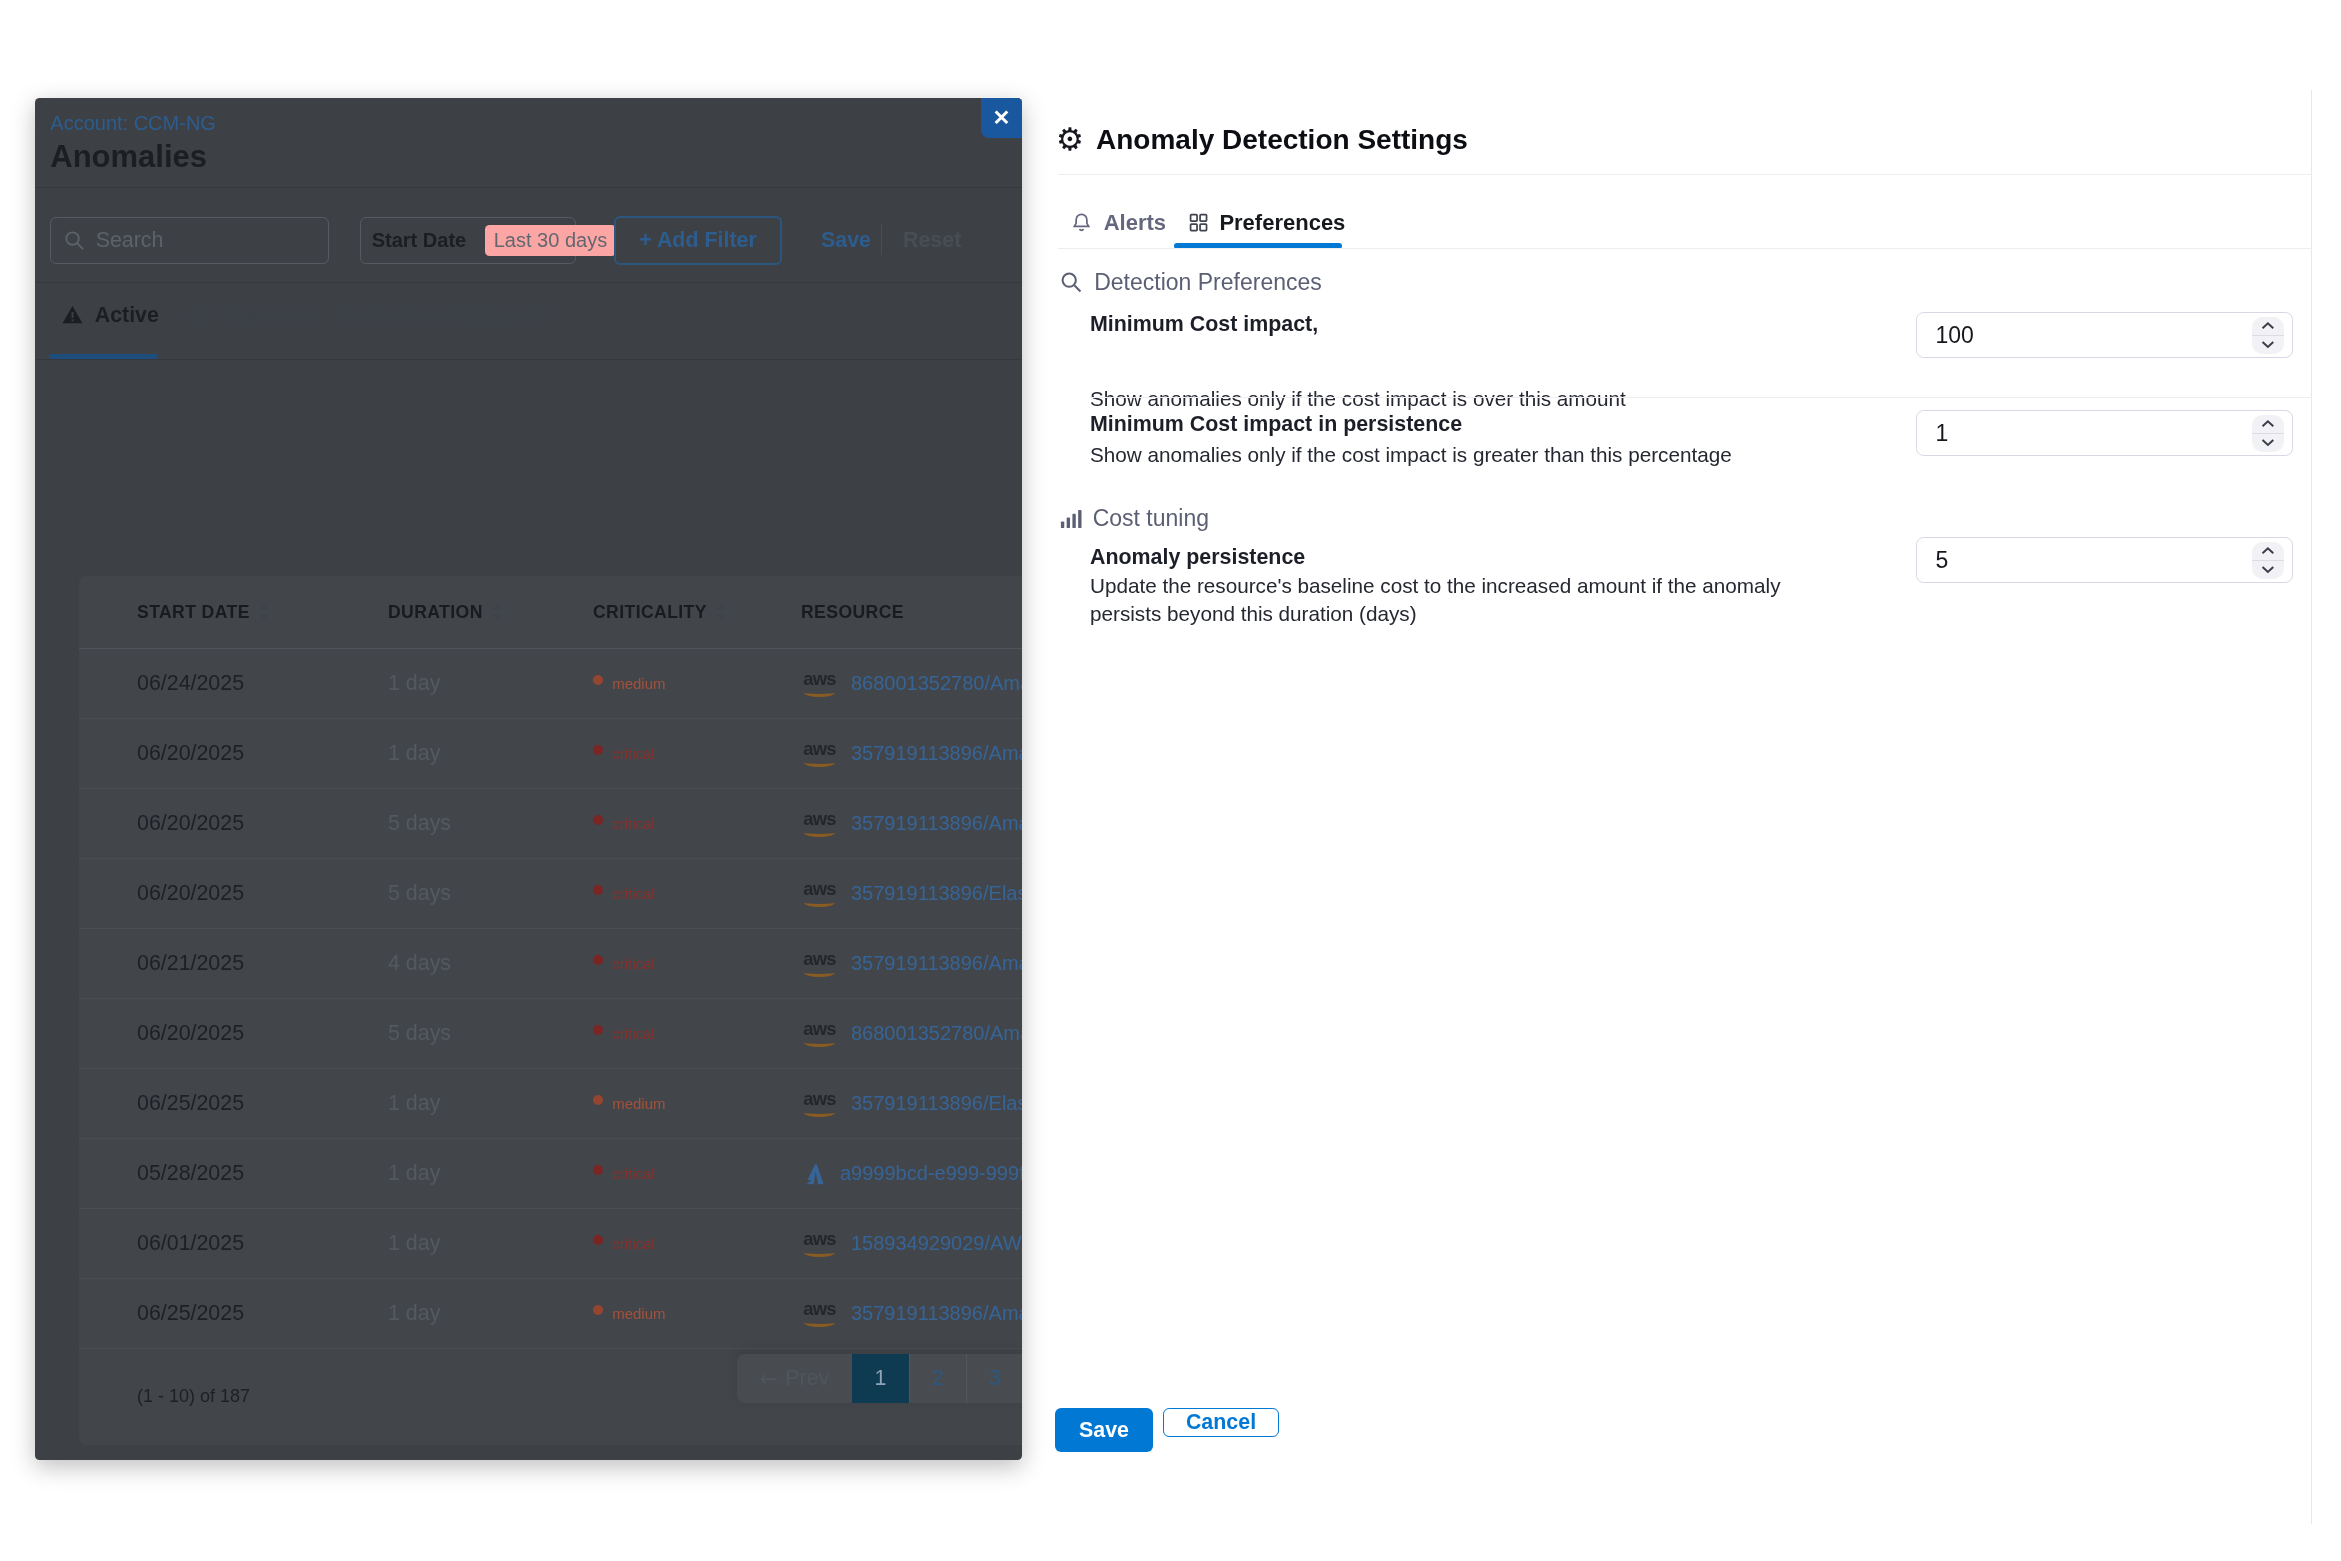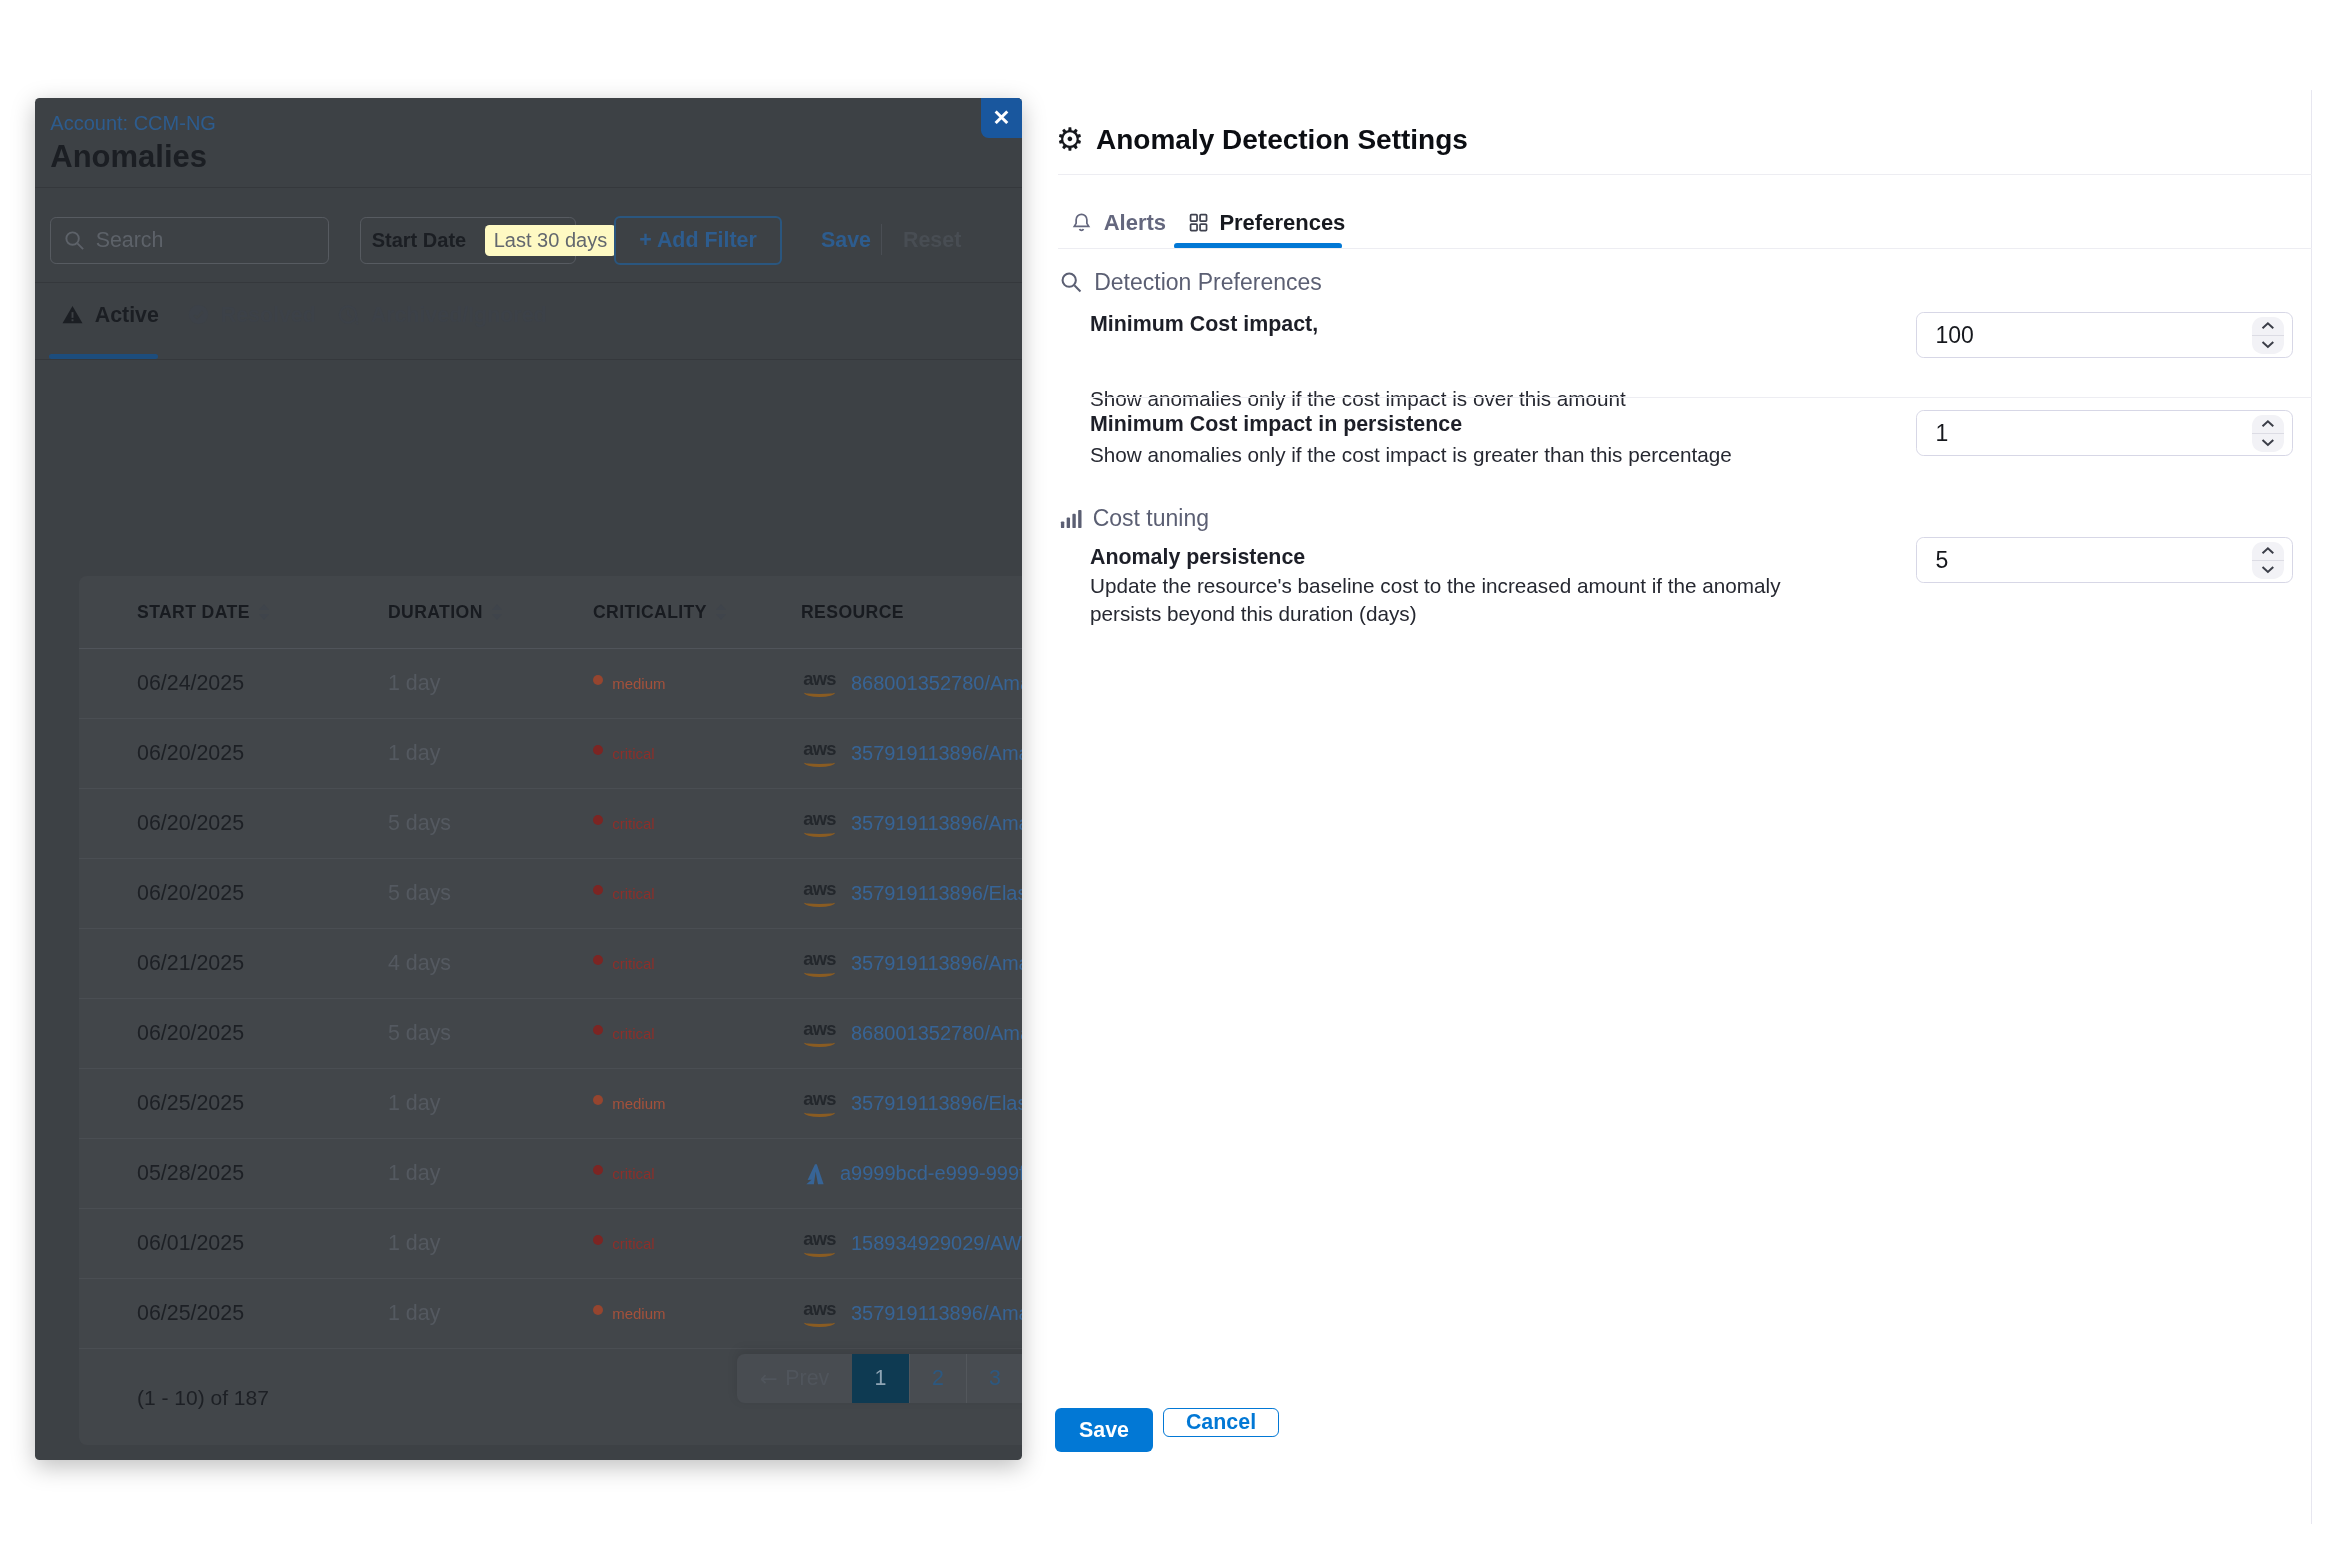--- a/index.html
+++ b/index.html
@@ -18,21 +18,21 @@
     border-radius:6.1px; display:flex; align-items:center; padding:0 12.2px; gap:9.2px; }
   .search-box svg { flex:0 0 auto; }
   .search-box input { background:transparent; border:none; outline:none; width:100%;
     font-size:21.4px; color:#9aa0a7; font-family:inherit; }
   .search-box input::placeholder { color:#5d6269; }
 
   .date-chip { left:325px; top:119px; width:216px; height:47px; border:1.5px solid #575b61;
     border-radius:6.1px; display:flex; align-items:center; padding:0 10.7px; gap:9.2px; }
   .date-chip .lbl { font-size:20px; font-weight:600; color:#1b1e23; white-space:nowrap; }
   .date-chip .vsep { width:0.8px; height:21.4px; background:#54585e; }
-  .date-chip .pill { background:#fef9c3; border-radius:4.6px; padding:3.8px 9.2px; font-size:20px;
+  .date-chip .pill { background:#fca5a5; border-radius:4.6px; padding:3.8px 9.2px; font-size:20px;
     color:#62676e; white-space:nowrap;text-align:right; }
 
   .add-filter-btn { left:579px; top:118px; width:168px; height:49px; border:2.3px solid #2a567f;
     border-radius:6.1px; color:#2d5c8e; font-size:21.4px; font-weight:600;
     display:flex; align-items:center; justify-content:center; background:transparent; cursor:pointer; }
   .save-link { left:786px; top:130px; font-size:21.4px; font-weight:600; color:#2d5c8e; }
   .filter-vsep { left:846px; top:126px; width:0.8px; height:31px; background:#4a4e54; }
   .reset-link { left:868px; top:130px; font-size:21.4px; font-weight:600; color:#484d53; }
 
   .tabs-divider-top { left:0; top:184px; width:100%; height:0.8px; background:#35383c; }
@@ -74,21 +74,21 @@
   .c-crit .dot { width:10px; height:10px; border-radius:50%; }
   .c-crit.critical { color:#8c2f2a; } .c-crit.critical .dot { background:#7c2523; }
   .c-crit.medium { color:#a4513b; } .c-crit.medium .dot { background:#96452f; }
   .c-res { display:flex; align-items:center; gap:13px; white-space:nowrap; overflow:visible; }
   .res-link { font-size:20px; color:#376496; text-decoration:none; }
   .aws-icon { display:inline-flex; flex-direction:column; align-items:center; width:37px; }
   .aws-word { font-size:18.4px; font-weight:700; color:#23272c; letter-spacing:-0.8px; line-height:17px; }
   .aws-swoosh { width:31px; height:9.2px; border-bottom:3.1px solid #8a5c22; border-radius:0 0 50% 50%; }
   .azure-icon { width:26px; height:26px; fill:#376496; }
 
-  .range-label { position:absolute; left:58px; top:810px; font-size:21px; color:#1d2025; }
+  .range-label { position:absolute; left:58px; top:810px; font-size:18px; color:#1d2025; }
   .pager { position:absolute; left:658px; top:778px; height:49px; width:429px; display:flex;
     align-items:stretch; background:#484c51; border-radius:7.7px 0 0 7.7px;
     box-shadow:0 -3.1px 10.7px rgba(0,0,0,.10); }
   .prev-btn { width:115px; display:flex; align-items:center; justify-content:center; gap:7.7px;
     font-size:21.4px; color:#50555c; cursor:pointer; }
   .prev-btn .arrow { font-family:"DejaVu Sans", sans-serif; }
   .page-cell { width:57px; display:flex; align-items:center; justify-content:center;
     font-size:21.4px; color:#2c5880; border-left:0.8px solid #53575c; cursor:pointer; }
   .page-cell.active { background:#0e3a52; color:#8fa5b5; border-left:none; }
 

